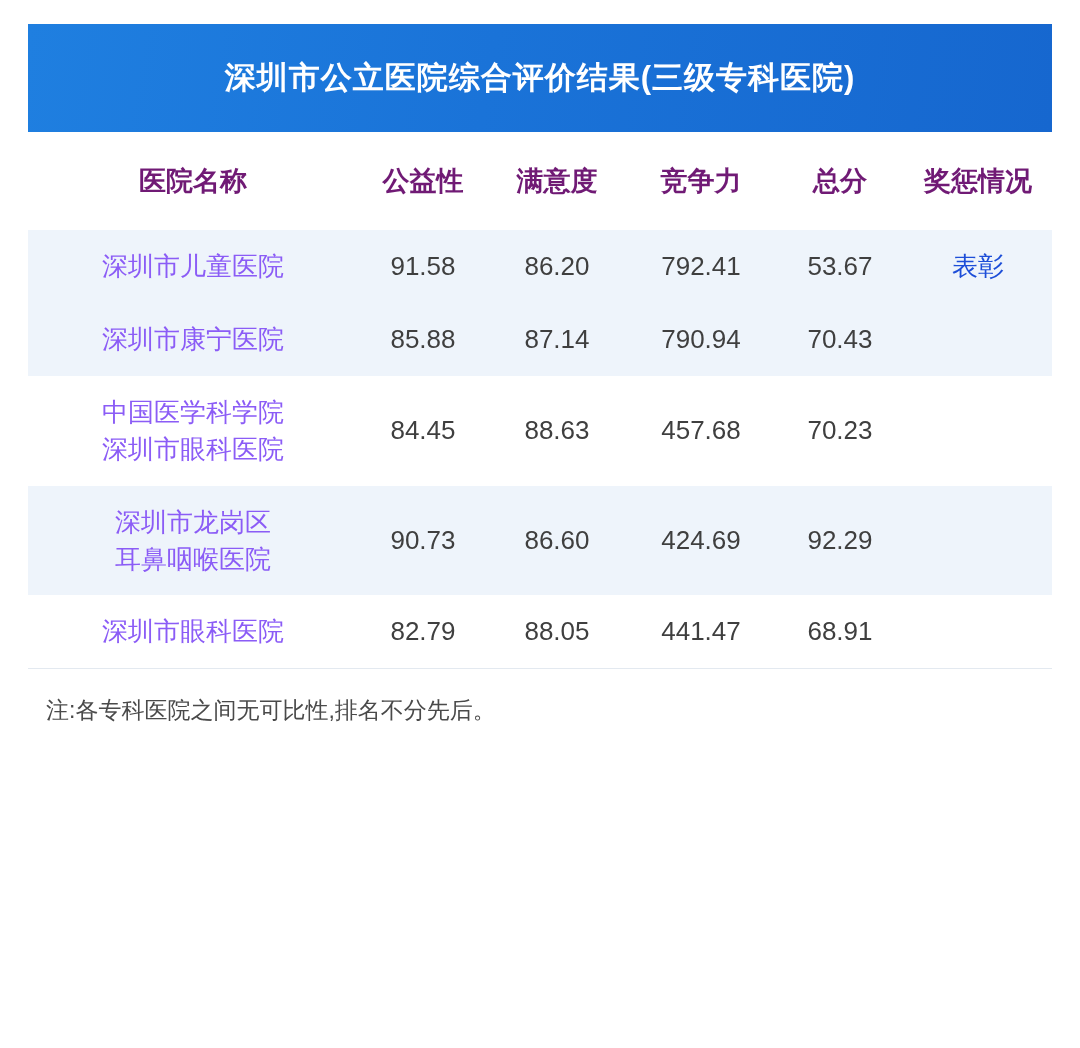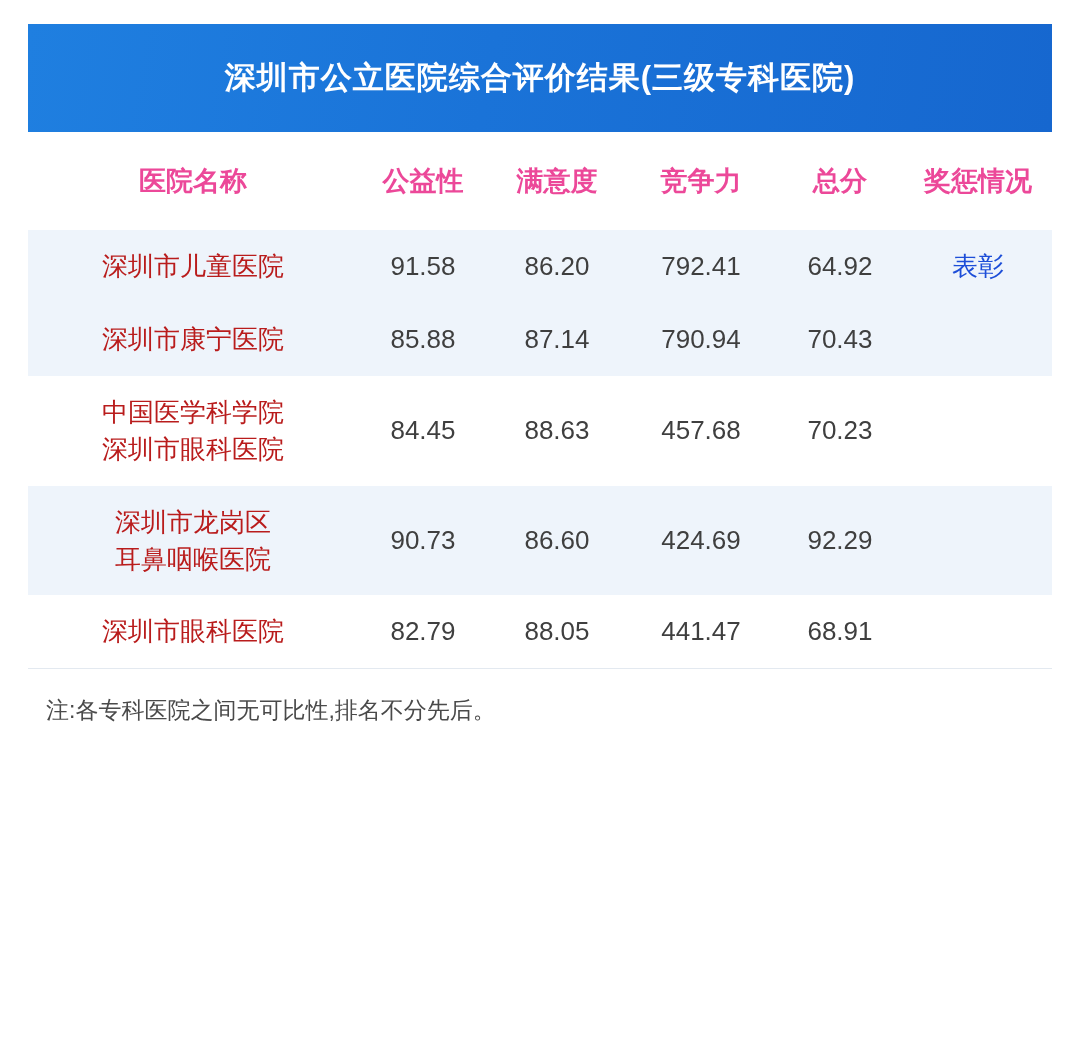--- a/index.html
+++ b/index.html
@@ -50,40 +50,40 @@
   table.result-table col.c-name  { width: 330px; }
   table.result-table col.c-gy    { width: 130px; }
   table.result-table col.c-my    { width: 138px; }
   table.result-table col.c-jz    { width: 150px; }
   table.result-table col.c-zf    { width: 128px; }
   table.result-table col.c-jc    { width: 148px; }
 
   thead th {
     font-size: 27px;
     font-weight: bold;
-    color: #ec4899;
+    color: #701a75;
     height: 96px;
     vertical-align: middle;
     text-align: center;
     background: #ffffff;
   }
   tbody td {
     font-size: 26px;
     color: #3a3a3a;
     text-align: center;
     vertical-align: middle;
     line-height: 1.42;
     padding: 18px 4px;
     background: transparent;
   }
   tbody tr.alt td {
     background: #eef4fb;
   }
   tbody td.hospital {
-    color: #b91c1c;
+    color: #8b5cf6;
     white-space: pre-line;
   }
   tbody td.num {
     color: #3f3f3f;
   }
   tbody td.award {
     color: #1d4ed8;
   }
   .note {
     border-top: 1px solid #e3e9f0;
@@ -127,21 +127,21 @@
           <th>总分</th>
           <th>奖惩情况</th>
         </tr>
       </thead>
       <tbody>
         <tr class="alt">
           <td class="hospital">深圳市儿童医院</td>
           <td class="num">91.58</td>
           <td class="num">86.20</td>
           <td class="num">792.41</td>
-          <td class="num">64.92</td>
+          <td class="num">53.67</td>
           <td class="award">表彰</td>
         </tr>
         <tr class="alt">
           <td class="hospital">深圳市康宁医院</td>
           <td class="num">85.88</td>
           <td class="num">87.14</td>
           <td class="num">790.94</td>
           <td class="num">70.43</td>
           <td class="award"></td>
         </tr>

